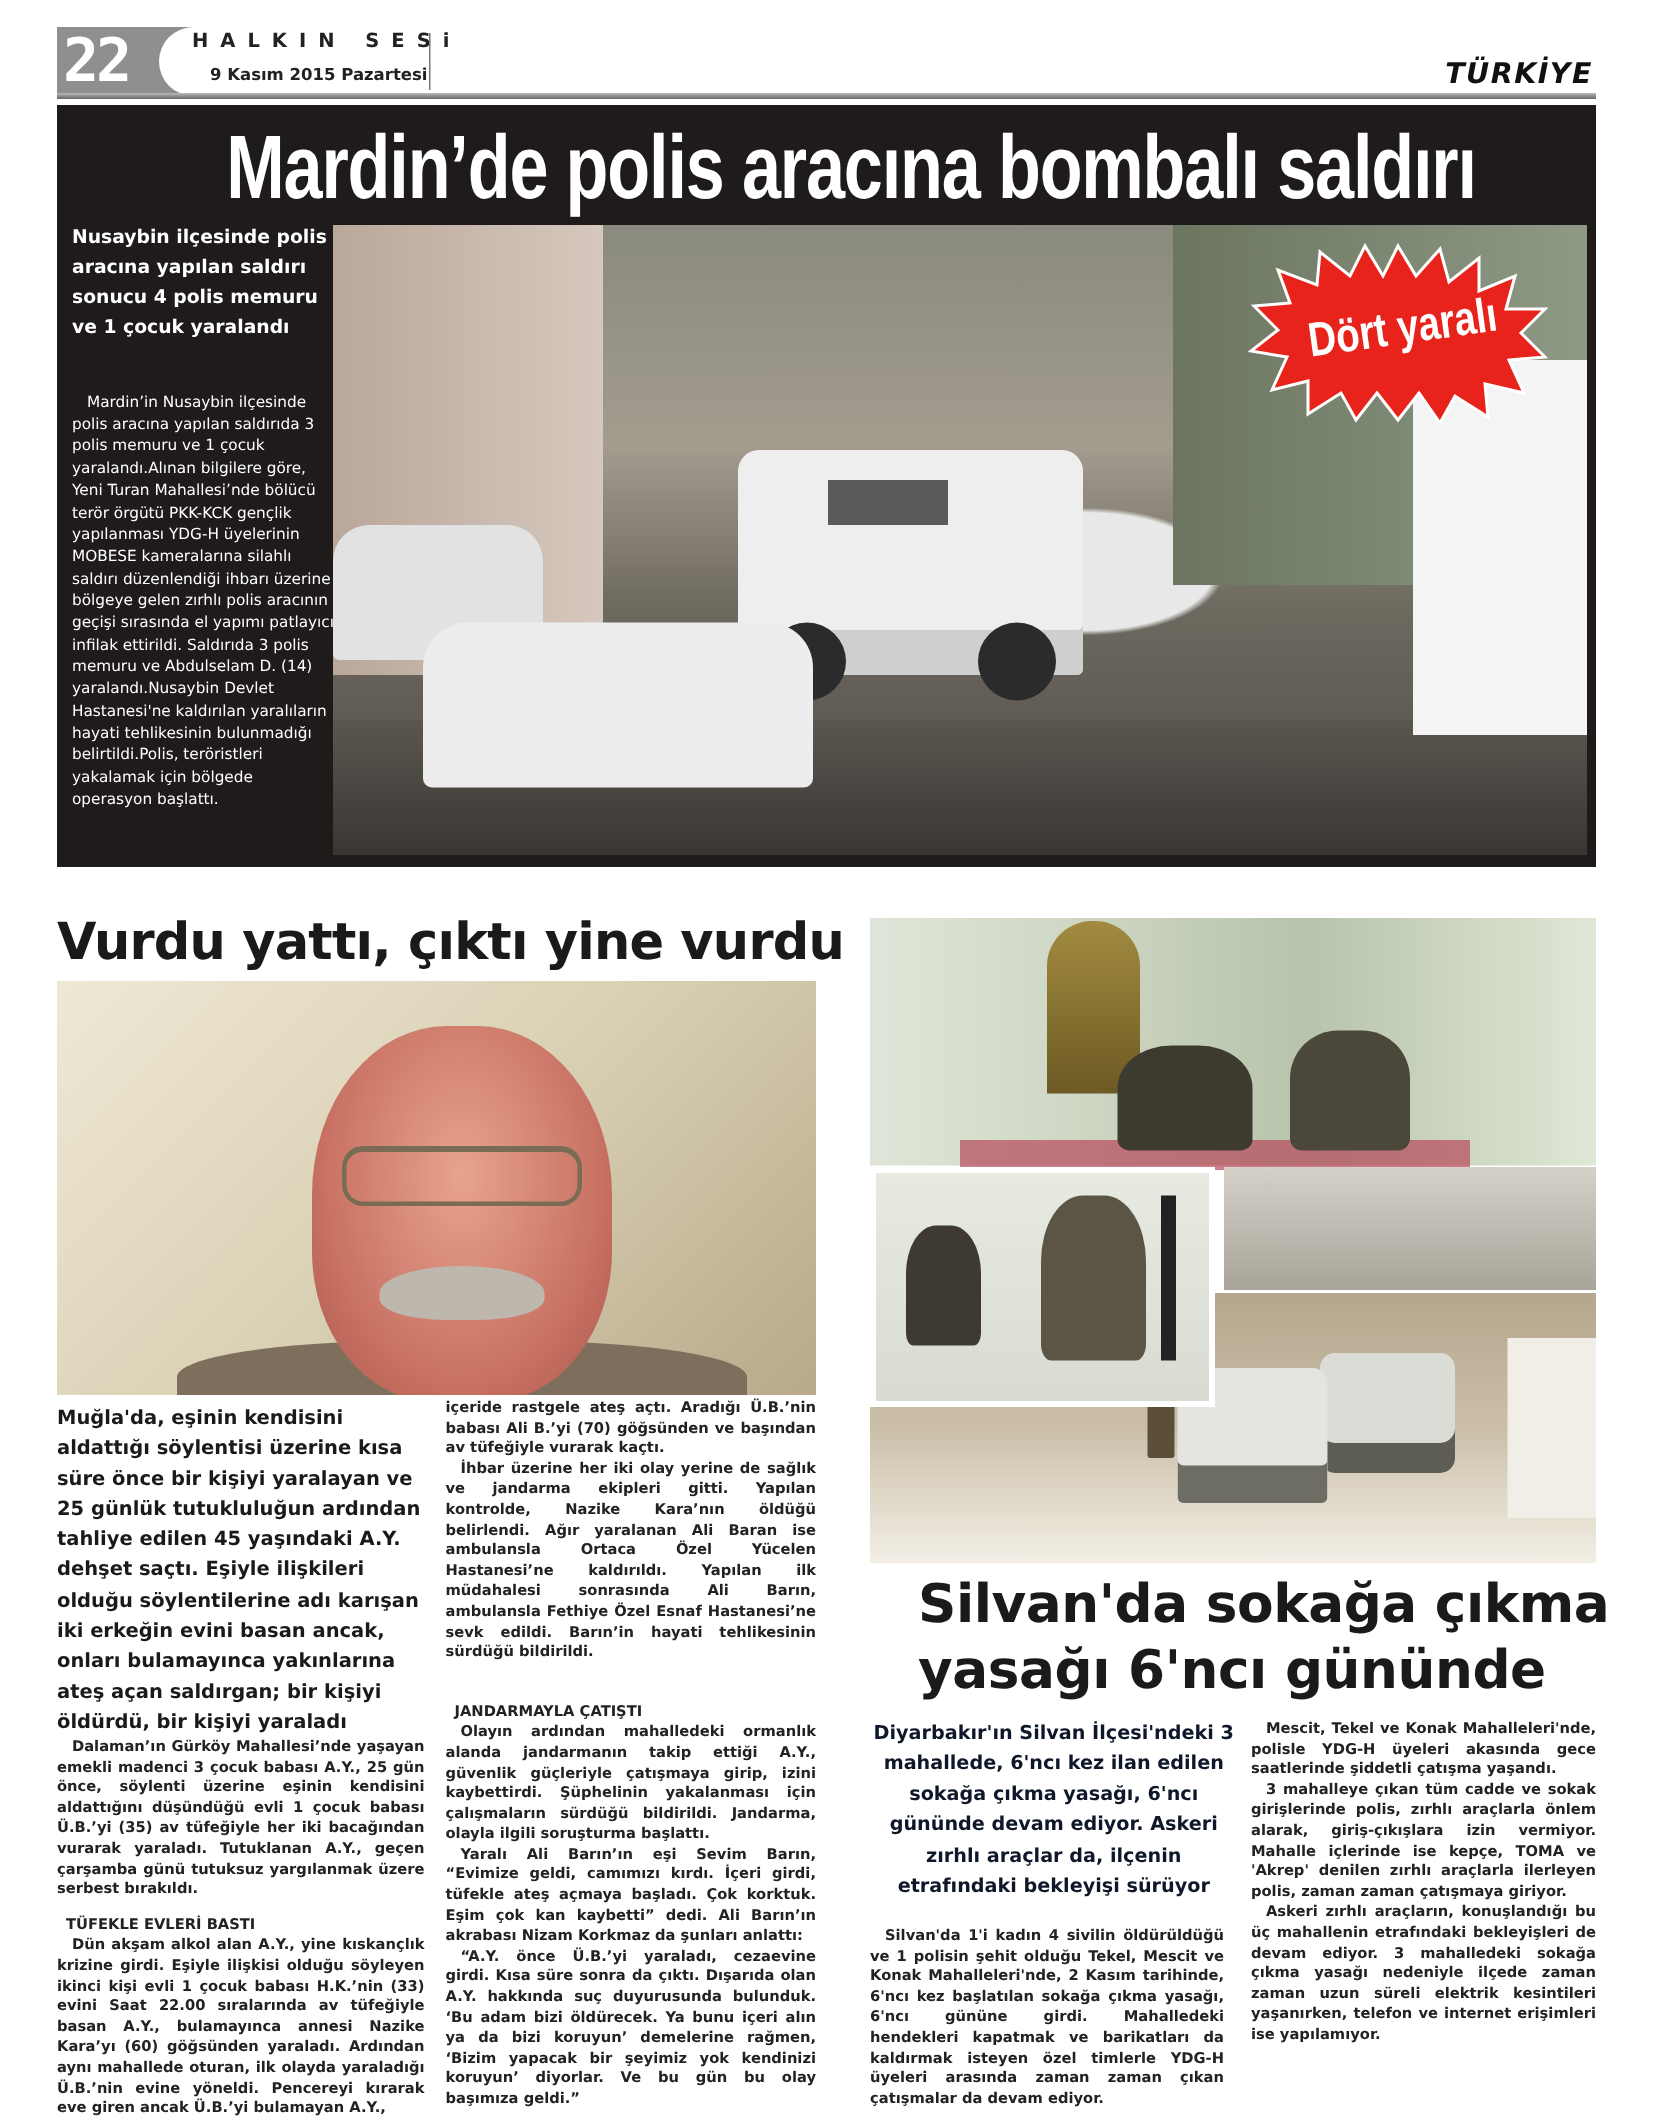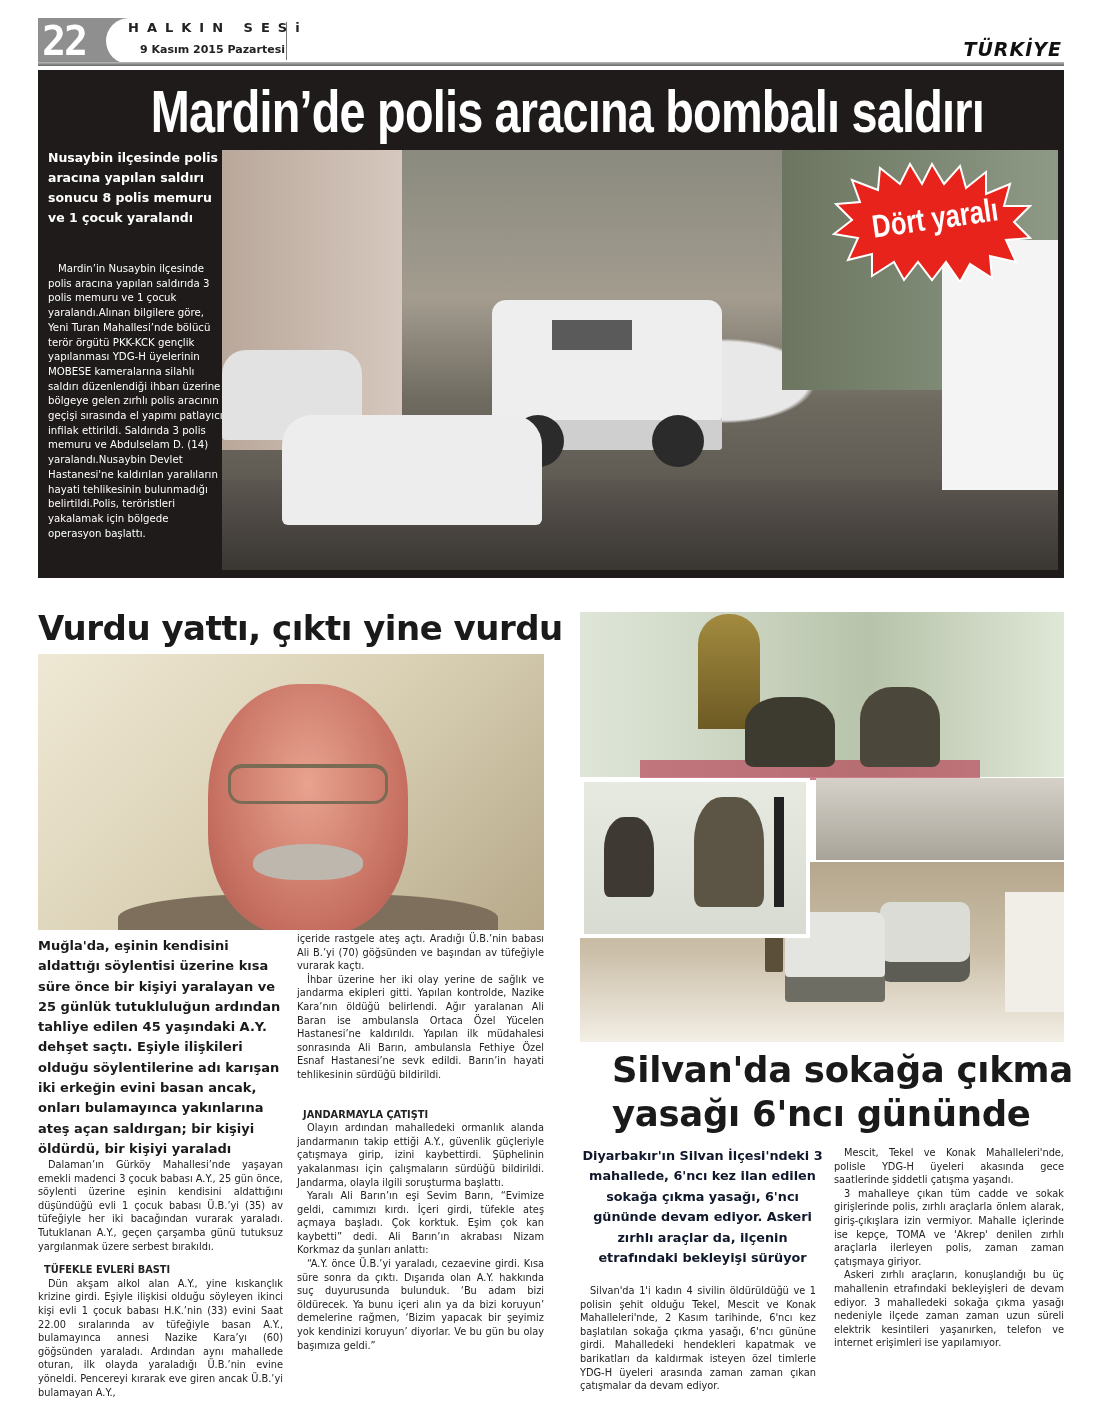--- a/index.html
+++ b/index.html
@@ -44,21 +44,21 @@
   .left-headline { position: absolute; left: 38px; top: 606px; width: 520px; font: bold 34px/44px "DejaVu Sans", sans-serif; color: #1a1a1a; white-space: nowrap; letter-spacing: -0.5px; }
   .portrait { position: absolute; left: 38px; top: 654px; width: 506px; height: 276px; overflow: hidden;
     background: linear-gradient(135deg, #efe8d4 0%, #d9d0b4 50%, #b7a98a 100%); }
   .face { position: absolute; left: 170px; top: 30px; width: 200px; height: 250px; border-radius: 45% 45% 40% 40%; background: radial-gradient(ellipse at 50% 40%, #e8a38f, #c56e60 70%, #a5574a); }
   .glasses { position: absolute; left: 190px; top: 110px; width: 160px; height: 40px; border: 3px solid #7a6b55; border-radius: 14px; border-top-width: 4px; }
   .mustache { position: absolute; left: 215px; top: 190px; width: 110px; height: 36px; background: #bdb7ae; border-radius: 50% 50% 40% 40%; }
   .shirt { position: absolute; left: 80px; top: 240px; width: 380px; height: 60px; background: #7d6f5c; border-radius: 40% 40% 0 0; }
 
   .left-deck { position: absolute; left: 38px; top: 936px; width: 245px; font: bold 13px/20.3px "DejaVu Sans", sans-serif; color: #1a1a1a; }
   .col-text { position: absolute; font: 9.8px/13.6px "DejaVu Sans", sans-serif; color: #222; text-align: justify; }
-  .col-text p { text-indent: 10px; }
+  .col-text p { text-indent: 10px; font-weight: bold; }
   .col-text .sub { font-weight: bold; margin-top: 10px; text-indent: 6px; }
   .col-a { left: 38px; top: 1158px; width: 245px; }
   .col-b { left: 297px; top: 932px; width: 247px; }
 
   
   .collage { position: absolute; left: 580px; top: 612px; width: 484px; height: 436px; background: #fff; }
   .cp1 { position: absolute; left: 0; top: 0; width: 484px; height: 165px; background: linear-gradient(90deg,#dfe6d9 0%, #cdd6c3 30%, #b7c3aa 60%, #dfe7d6 100%); }
   .cp1-door { position: absolute; left: 118px; top: 2px; width: 62px; height: 115px; background: linear-gradient(#a28b3f,#6d5a24); border-radius: 30px 30px 0 0; }
   .cp1-soldier1 { position: absolute; left: 165px; top: 85px; width: 90px; height: 70px; background: #3d3a30; border-radius: 40% 40% 10% 10%; }
   .cp1-soldier2 { position: absolute; left: 280px; top: 75px; width: 80px; height: 80px; background: #4b473a; border-radius: 40% 40% 10% 10%; }
@@ -88,21 +88,21 @@
   <div class="tab-curve"></div>
   <div class="paper-name">HALKIN SESi</div>
   <div class="paper-date">9 Kasım 2015 Pazartesi</div>
   <div class="mast-divider"></div>
   <div class="section-name">TÜRKİYE</div>
   <div class="mast-rule"></div>
 </header>
 
 <section class="top-story">
   <h1 class="top-headline">Mardin’de polis aracına bombalı saldırı</h1>
-  <div class="top-deck">Nusaybin ilçesinde polis aracına yapılan saldırı sonucu 8 polis memuru ve 1 çocuk yaralandı</div>
+  <div class="top-deck">Nusaybin ilçesinde polis aracına yapılan saldırı sonucu 4 polis memuru ve 1 çocuk yaralandı</div>
   <div class="top-body">Mardin’in Nusaybin ilçesinde polis aracına yapılan saldırıda 3 polis memuru ve 1 çocuk yaralandı.Alınan bilgilere göre, Yeni Turan Mahallesi’nde bölücü terör örgütü PKK-KCK gençlik yapılanması YDG-H üyelerinin MOBESE kameralarına silahlı saldırı düzenlendiği ihbarı üzerine bölgeye gelen zırhlı polis aracının geçişi sırasında el yapımı patlayıcı infilak ettirildi. Saldırıda 3 polis memuru ve Abdulselam D. (14) yaralandı.Nusaybin Devlet Hastanesi'ne kaldırılan yaralıların hayati tehlikesinin bulunmadığı belirtildi.Polis, teröristleri yakalamak için bölgede operasyon başlattı.</div>
   <div class="top-photo" title="Zırhlı polis aracı ve araçların bulunduğu cadde">
     <div class="ph-building-l"></div>
     <div class="ph-building-r"></div>
     <div class="ph-road"></div>
     <div class="ph-car2"></div>
     <div class="ph-truck">
       <div class="ph-truck-window"></div>
       <div class="ph-wheel" style="left:20px; top:115px;"></div>
       <div class="ph-wheel" style="left:160px; top:115px;"></div>

